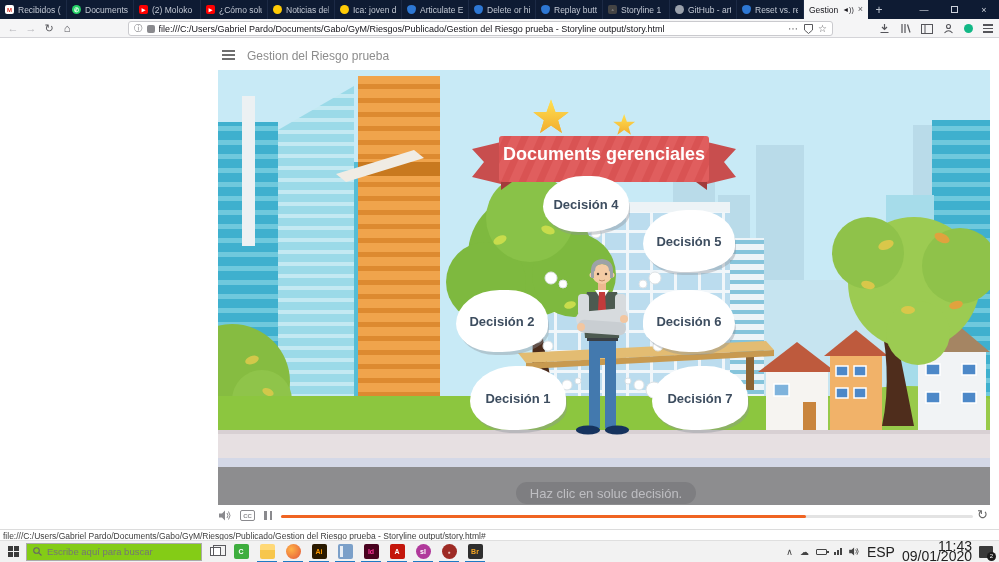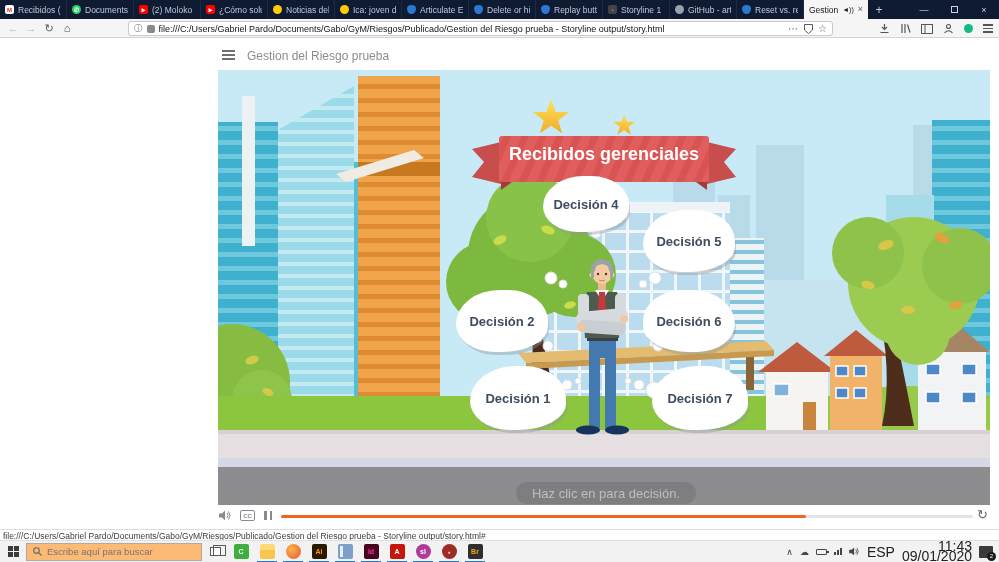--- a/index.html
+++ b/index.html
@@ -84,21 +84,21 @@
 
   
   .statusbar{position:absolute;left:0;top:529px;width:999px;height:11px;background:#fff;border-top:1px solid #DCDCDC}
   .status-text{position:absolute;left:3px;top:1px;font-size:8.5px;color:#3C3C3C;white-space:nowrap}
 
   
   .taskbar{position:absolute;left:0;top:540px;width:999px;height:22px;background:#F2F2F2;border-top:1px solid #DFDFDF;display:flex;align-items:center}
   .winlogo{width:26px;height:22px;display:flex;align-items:center;justify-content:center;cursor:pointer}
   .winlogo .panes{width:11px;height:11px;display:grid;grid-template-columns:5px 5px;grid-template-rows:5px 5px;gap:1px}
   .winlogo .panes i{background:#3A3A3A}
-  .searchbox{width:176px;height:18px;background:#fdba74;border:1px solid #ABABAB;display:flex;align-items:center;gap:5px;padding:0 6px}
+  .searchbox{width:176px;height:18px;background:#84cc16;border:1px solid #ABABAB;display:flex;align-items:center;gap:5px;padding:0 6px}
   .searchbox input{border:none;outline:none;width:140px;font-size:9.5px;color:#444;background:transparent;font-family:"Liberation Sans",sans-serif}
   .taskview{width:26px;height:22px;display:flex;align-items:center;justify-content:center;cursor:pointer}
   .taskview .tv{width:11px;height:9px;border:1px solid #5A5A5E;background:#fff;position:relative}
   .taskview .tv::after{content:"";position:absolute;left:2px;top:-3px;width:11px;height:9px;border:1px solid #5A5A5E}
   .apps{display:flex;height:22px}
   .app{width:26px;height:22px;display:flex;align-items:center;justify-content:center;position:relative;cursor:pointer}
   .app.running::after{content:"";position:absolute;bottom:0;left:3px;width:20px;height:2px;background:#1E7AC4}
   .appic{width:15px;height:15px;border-radius:2px;display:flex;align-items:center;justify-content:center;font-size:7px;font-weight:bold;color:#fff}
   .a-camtasia{background:#3EAE3E}.a-camtasia::after{content:"C"}
   .a-explorer{background:linear-gradient(#FFD977 40%,#F7C64C 40%)}
@@ -436,30 +436,30 @@
 
       <g>
         <path id="star" d="M386,6 L393.1,26.3 L414.5,26.7 L397.4,39.7 L403.6,60.3 L386,48 L368.4,60.3 L374.6,39.7 L357.5,26.7 L378.9,26.3 Z" fill="url(#g-star)" transform="translate(333 48) scale(0.62) translate(-386 -36)"></path>
         <use href="#star" transform="translate(439 48) scale(0.62) translate(-386 -36)"></use>
         <use href="#star" transform="translate(386 36) scale(1) translate(-386 -36)"></use>
       </g>
 
       <rect x="0" y="397" width="772" height="38" fill="#8D8D8F"></rect>
     </svg>
 
-    <div class="ribbon-label">Recibidos gerenciales</div>
+    <div class="ribbon-label">Documents gerenciales</div>
 
     <div class="bubble b4">Decisión 4</div>
     <div class="bubble b5">Decisión 5</div>
     <div class="bubble b2">Decisión 2</div>
     <div class="bubble b6">Decisión 6</div>
     <div class="bubble b1">Decisión 1</div>
     <div class="bubble b7">Decisión 7</div>
 
-    <div class="instruction-pill">Haz clic en para decisión.</div>
+    <div class="instruction-pill">Haz clic en soluc decisión.</div>
   </div>
 
   <div class="controls">
     <svg class="ctl ctl-speaker" width="13" height="11" viewBox="0 0 13 11">
       <polygon points="0,3.5 3,3.5 6,0.5 6,10.5 3,7.5 0,7.5" fill="#8A8A8E"></polygon>
       <path d="M8,3 Q10,5.5 8,8 M9.5,1.5 Q12.5,5.5 9.5,9.5" stroke="#8A8A8E" fill="none" stroke-width="1"></path>
     </svg>
     <div class="ctl ctl-cc">CC</div>
     <div class="ctl ctl-pause">
         <i></i>

